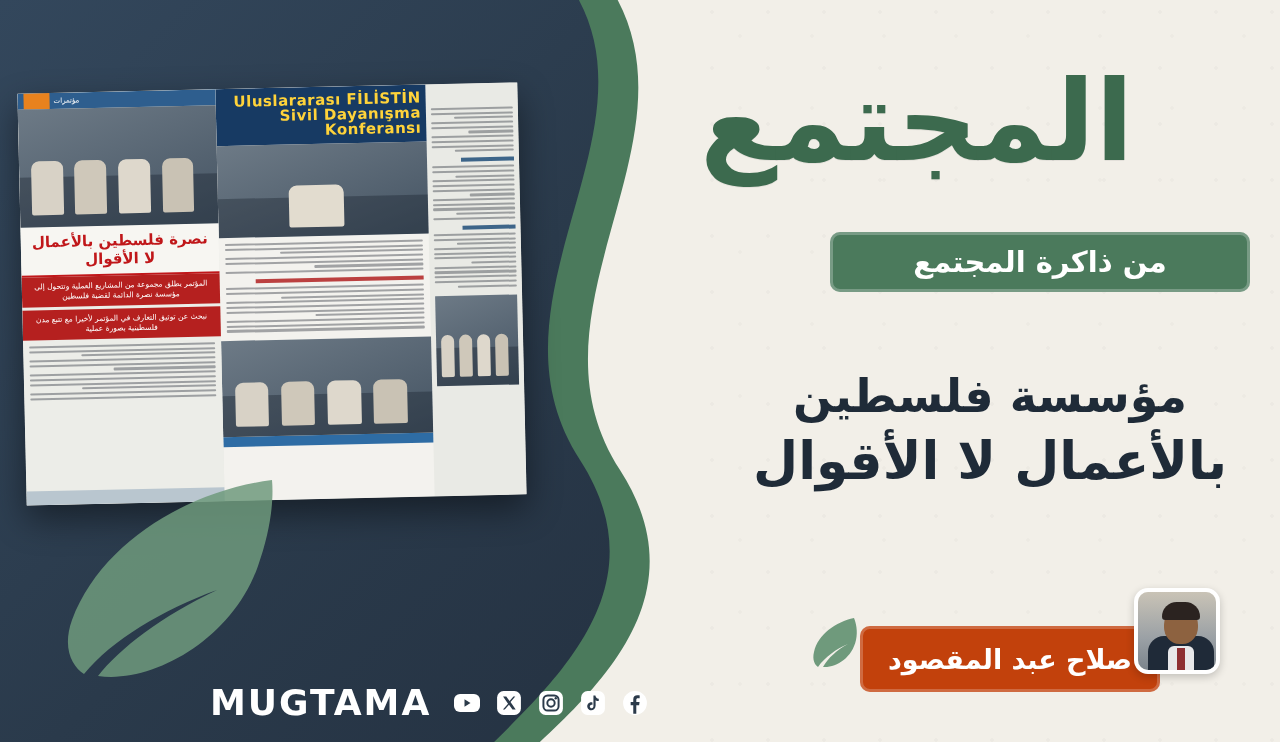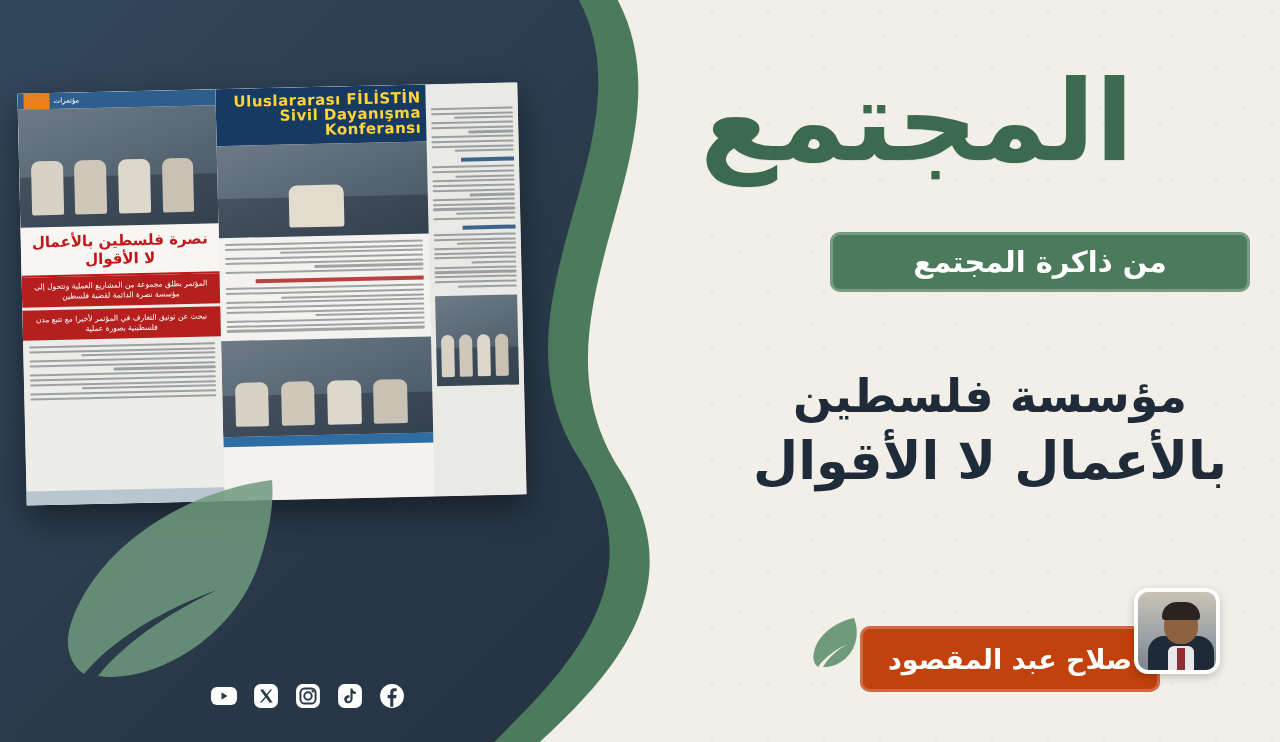--- a/index.html
+++ b/index.html
@@ -357,20 +357,21 @@
           <rect x="1" y="1" width="22" height="22" rx="6" fill="#fff"></rect>
           <path d="M6.5 6h3l3 4.1L16.1 6h1.7l-4.4 5.1L18.2 18h-3l-3.2-4.4L8.1 18H6.4l4.7-5.4z" fill="#2b3a4a"></path>
         </svg>
     </span>
     <span class="ico">
       <svg width="30" height="26" viewBox="0 0 28 24">
           <rect x="1" y="3" width="26" height="18" rx="6" fill="#fff"></rect>
           <path d="M11.5 8.2l6 3.8-6 3.8z" fill="#2b3a4a"></path>
         </svg>
     </span>
+    <span class="brand-word">MUGTAMA</span>
   </div>
 </div>
 
 <div class="right-panel">
 
   <div class="logo-wrap">
     <span class="logo-ar">المجتمع</span>
   </div>
 
   <div class="ribbon">

